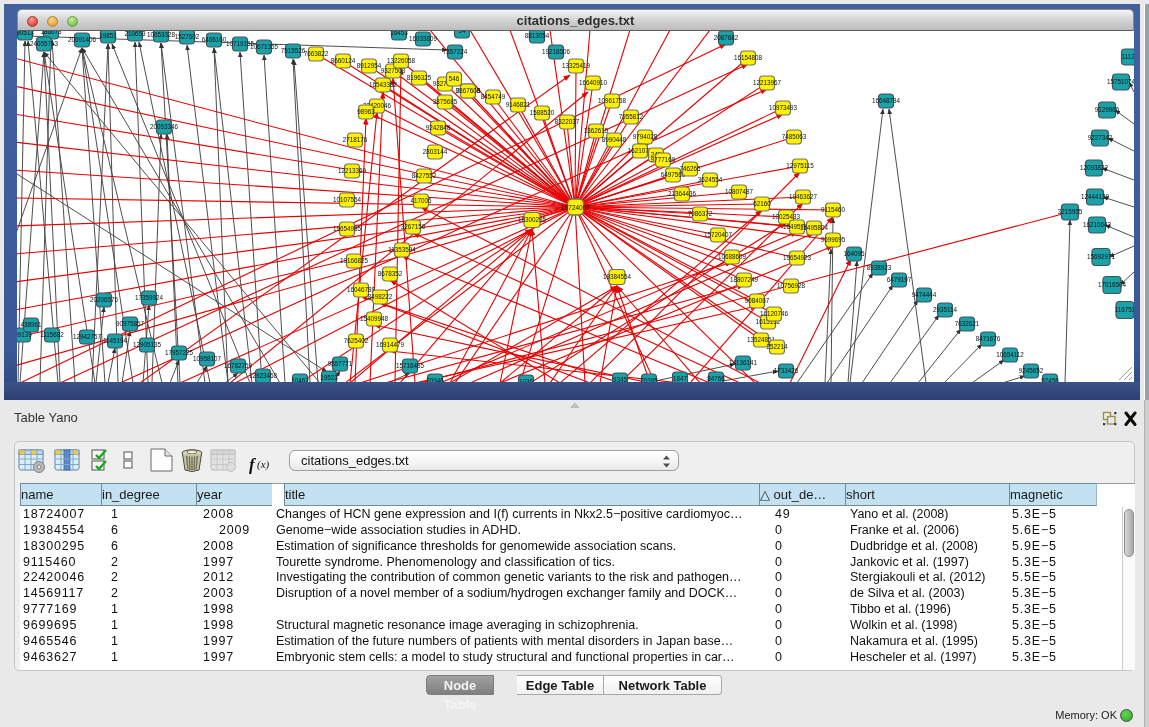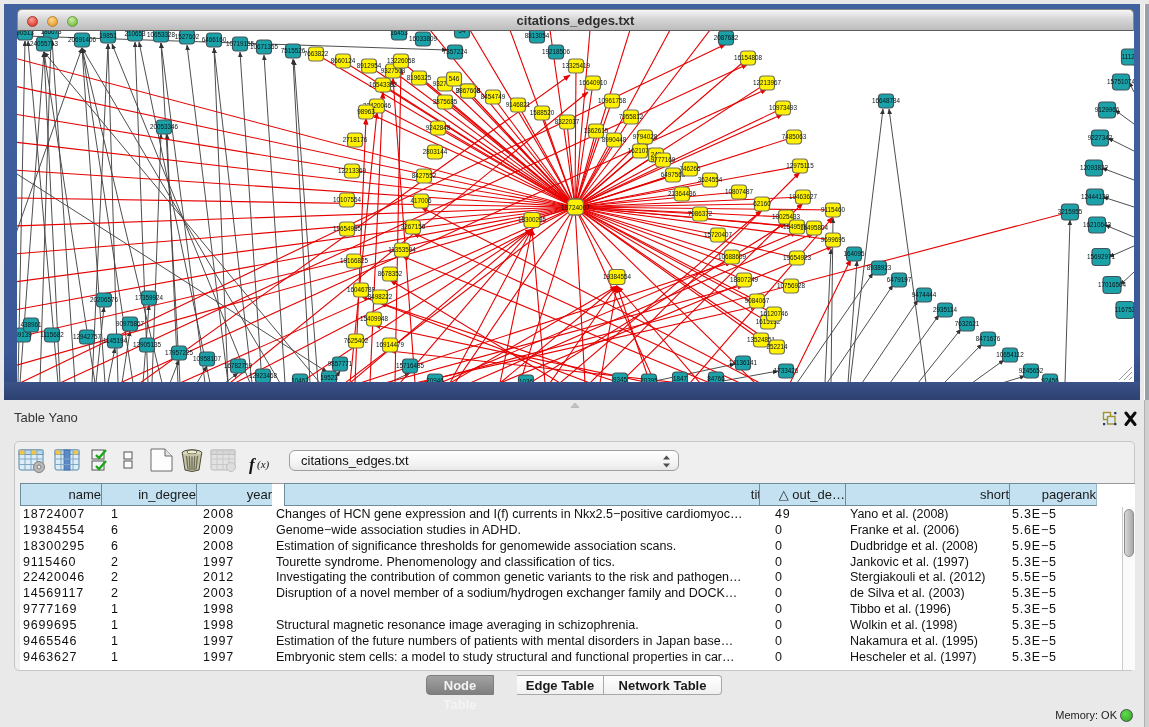--- a/index.html
+++ b/index.html
@@ -7,21 +7,21 @@
 #deskbot{left:4px;top:382px;width:1136px;height:18px;background:linear-gradient(#3b5389,#2d406f)}
 #titlebar{left:17px;top:9px;width:1117px;height:22px;border-radius:5px 5px 0 0;background:linear-gradient(#f6f6f6,#d6d6d6 45%,#bcbcbc);border:1px solid #8a8a8a;border-bottom:1px solid #5d5d5d}
 #titlebar .t{width:100%;text-align:center;font-size:13px;font-weight:bold;color:#2e2e2e;line-height:21px}
 .light{position:absolute;top:15.5px;width:11px;height:11px;border-radius:50%}
 #canvas{left:17px;top:31px;width:1117px;height:351px;background:#fff;overflow:hidden}
 #tp{left:0;top:400px;width:1149px;height:327px;background:#e9e9e9}
 #tptitle{left:14px;top:410px;font-size:13px;color:#333}
 #cont{left:14px;top:441px;width:1121px;height:230px;background:#efefef;border:1px solid #c6c6c6;border-radius:5px}
 #combo{left:289px;top:450px;width:390px;height:21px;background:linear-gradient(#ffffff,#f2f2f2 70%,#e8e8e8);border:1px solid #9f9f9f;border-radius:6px;font-size:13px;color:#111;line-height:19px;padding-left:11px}
 #tablewrap{left:20px;top:483px;width:1115px;height:187px;background:#fff;border-top:1px solid #9a9a9a}
-.hc{position:absolute;top:483px;height:23px;background:#c3e1f0;border:1px solid #6f8a99;border-right:none;font-size:13px;color:#1a1a1a;text-align:right;line-height:22px}
+.hc{position:absolute;top:483px;height:23px;background:#c3e1f0;border:1px solid #6f8a99;border-right:none;font-size:13px;color:#1a1a1a;text-align:left;line-height:22px}
 .tr{position:absolute;width:1100px;height:15.8px;font-size:12.5px;color:#101010}
 .tr span{position:absolute;white-space:nowrap;line-height:15.8px}
 .ell{overflow:hidden;text-overflow:clip}
 .num{letter-spacing:0.8px}
 #rows{left:20px;top:507px;width:1100px;height:160px;overflow:hidden}
 #sbar{left:1122px;top:507px;width:13px;height:163px;background:#fbfbfb;border-left:1px solid #ccc}
 #thumb{left:1123.5px;top:509px;width:10px;height:48px;border-radius:5px;background:linear-gradient(90deg,#d8d8d8,#a8a8a8);border:1px solid #8e8e8e}
 .seg{position:absolute;top:675px;height:20px;font-size:13px;font-weight:bold;text-align:center;line-height:19px}
 #memok{top:709px;left:960px;width:157px;text-align:right;font-size:11px;color:#222}
 #grnlight{left:1120px;top:709px;width:13px;height:13px;border-radius:50%;background:radial-gradient(circle at 40% 35%,#5fdc4a,#2da32a);border:1px solid #4a4a4a}
@@ -609,35 +609,35 @@
       <path d="M4.5 0.5 L8 4.5 H1 Z" fill="#4d4d4d"></path>
       <path d="M4.5 12.5 L8 8.5 H1 Z" fill="#4d4d4d"></path>
     </svg></div>
 <div class="abs" id="tablewrap"></div>
 <div class="hc" style="left:20px;width:81px">name</div>
 <div class="hc" style="left:101px;width:95px">in_degree</div>
 <div class="hc" style="left:196px;width:76px">year</div>
 <div class="hc" style="left:284px;width:487px">title</div>
 <div class="hc" style="left:759px;width:86px">△ out_de…</div>
 <div class="hc" style="left:845px;width:164px">short</div>
-<div class="hc" style="left:1009px;width:88px;border-right:1px solid #9eb6c4">pagerank</div>
+<div class="hc" style="left:1009px;width:88px;border-right:1px solid #9eb6c4">magnetic</div>
 <div class="abs" id="rows">
 <div class="tr" style="top:0.0px">
       <span class="num" style="left:3px">18724007</span>
       <span class="num" style="left:91px">1</span>
       <span class="num" style="left:183px">2008</span>
       <span style="left:256px;width:478px" class="ell">Changes of HCN gene expression and I(f) currents in Nkx2.5−positive cardiomyoc…</span>
       <span class="num" style="left:755px">49</span>
       <span style="left:830px">Yano et al. (2008)</span>
       <span class="num" style="left:992px">5.3E−5</span>
     </div>
 <div class="tr" style="top:15.8px">
       <span class="num" style="left:3px">19384554</span>
       <span class="num" style="left:91px">6</span>
-      <span class="num" style="left:183px">2009</span>
+      <span class="num" style="left:199px">2009</span>
       <span style="left:256px;width:478px" class="ell">Genome−wide association studies in ADHD.</span>
       <span class="num" style="left:755px">0</span>
       <span style="left:830px">Franke et al. (2006)</span>
       <span class="num" style="left:992px">5.6E−5</span>
     </div>
 <div class="tr" style="top:31.7px">
       <span class="num" style="left:3px">18300295</span>
       <span class="num" style="left:91px">6</span>
       <span class="num" style="left:183px">2008</span>
       <span style="left:256px;width:478px" class="ell">Estimation of significance thresholds for genomewide association scans.</span>

